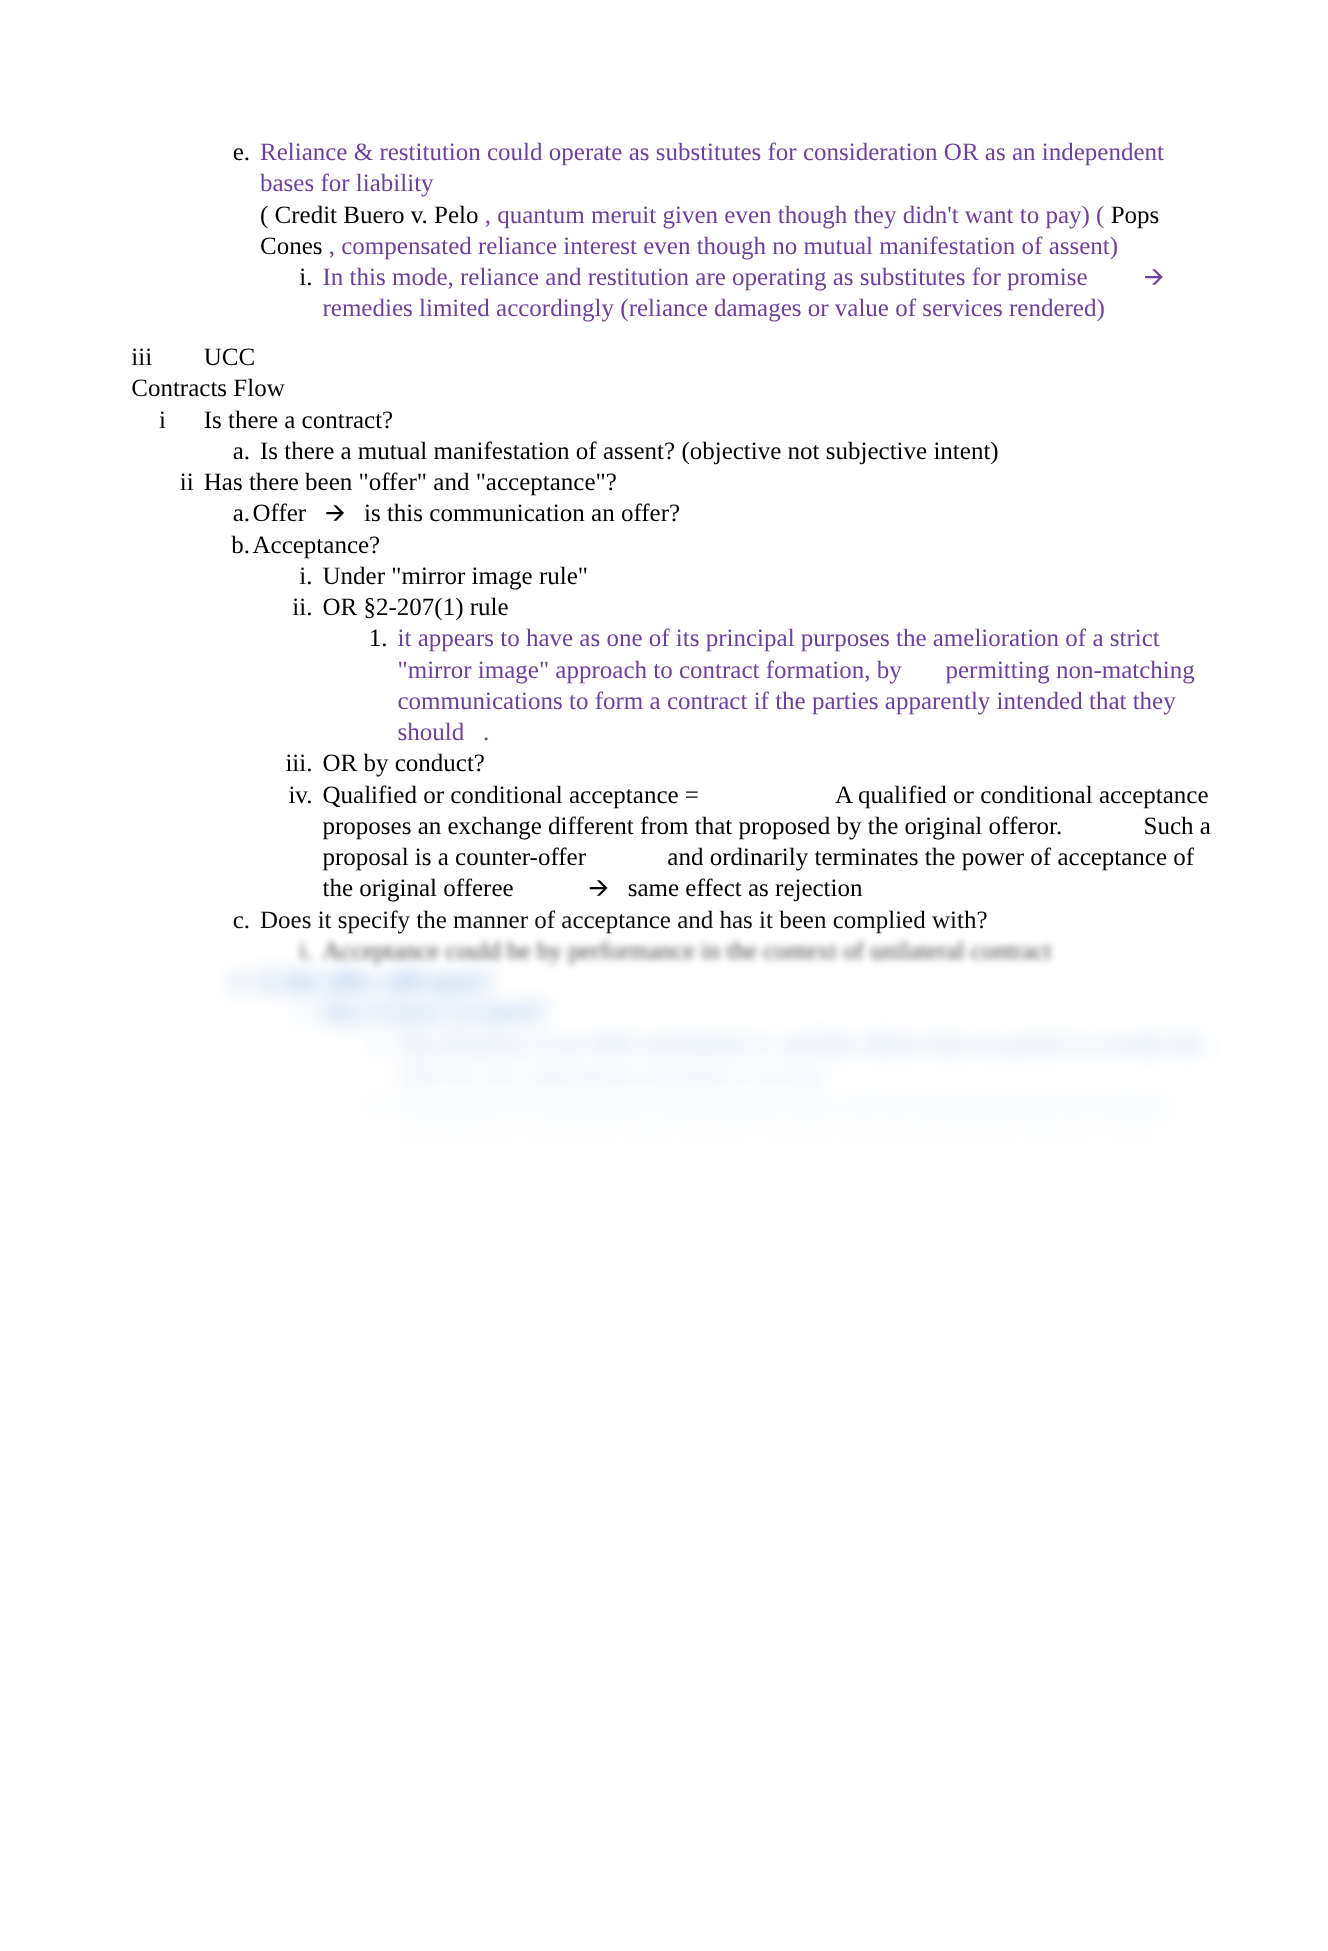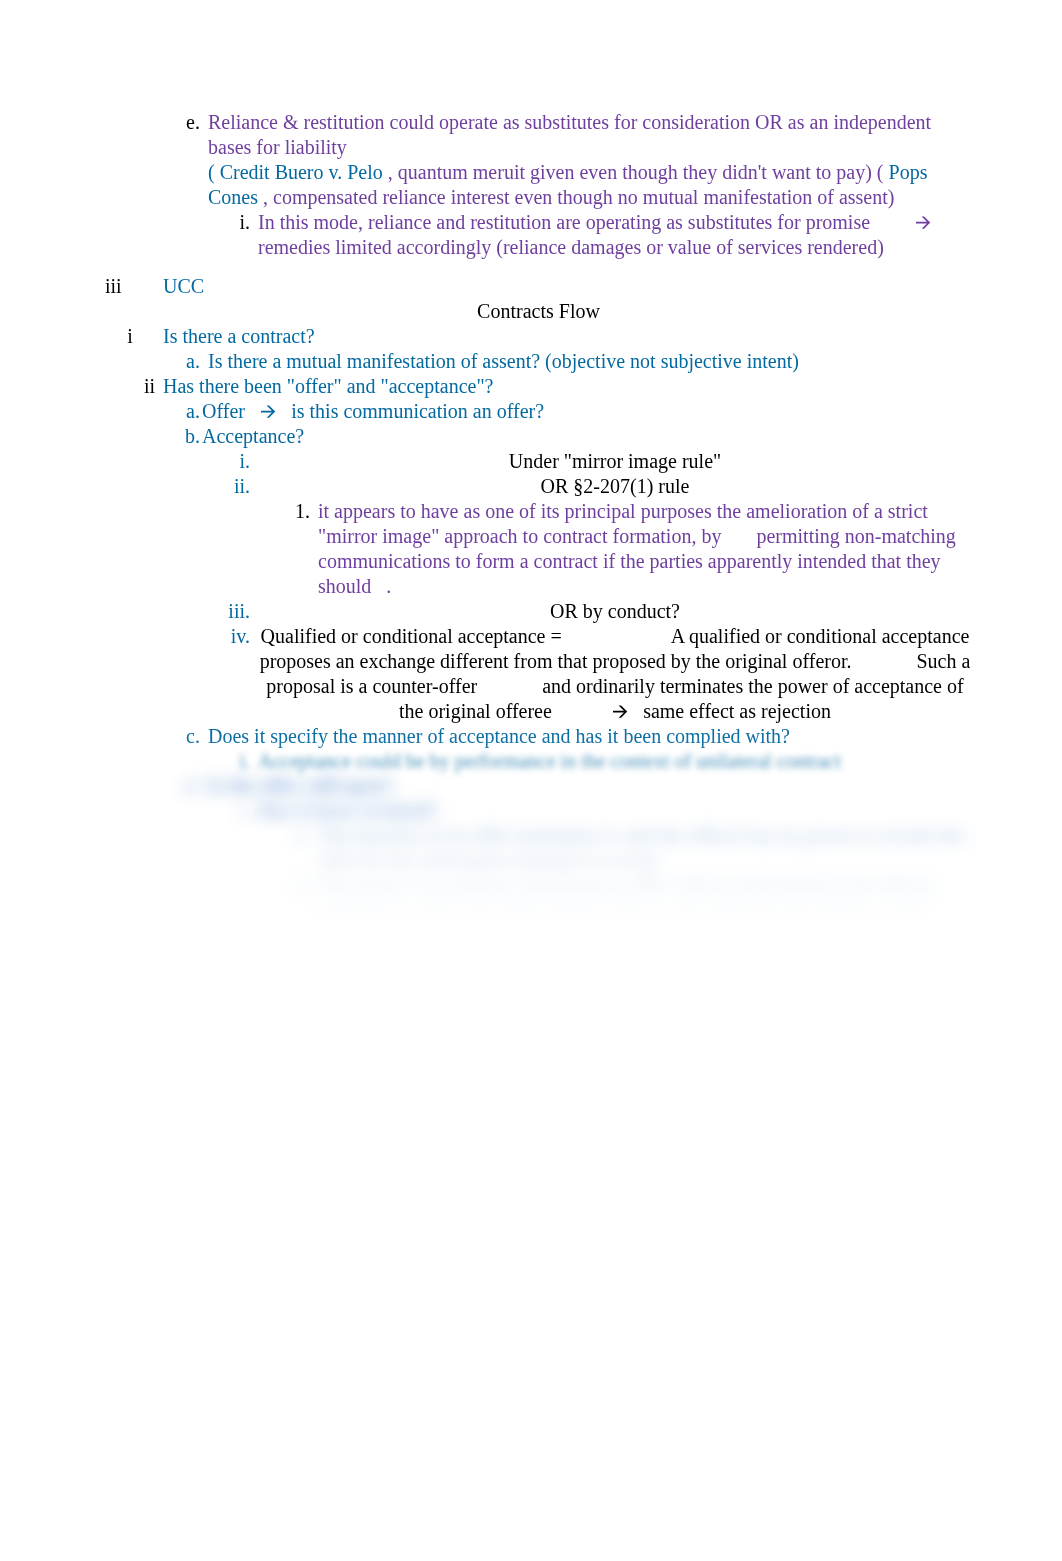--- a/index.html
+++ b/index.html
@@ -9,23 +9,23 @@
     font-family: "Times New Roman", Times, serif;
     font-size: 20px;
     line-height: 1.25;
     width: 1062px;
     position: relative;
   }
   .page {
     padding: 110px 90px 40px 105px;
     position: relative;
   }
-  .blue { color: #0369a1; }
+  .blue { color: #000000; }
   .purple { color: #6f3fa0; }
-  .black { color: #000; text-align: center; }
+  .black { color: #000; }
   .row { display: flex; align-items: flex-start; }
   .num-col {
     flex: 0 0 auto;
     text-align: right;
     padding-right: 8px;
     white-space: nowrap;
   }
   .txt-col { flex: 1 1 auto; }
   .arrow { font-family: Arial, sans-serif; }
 

